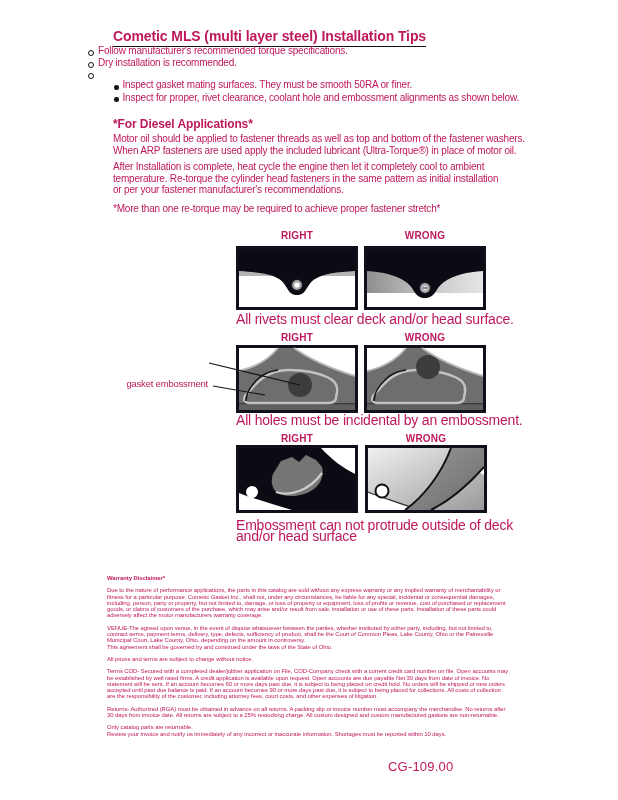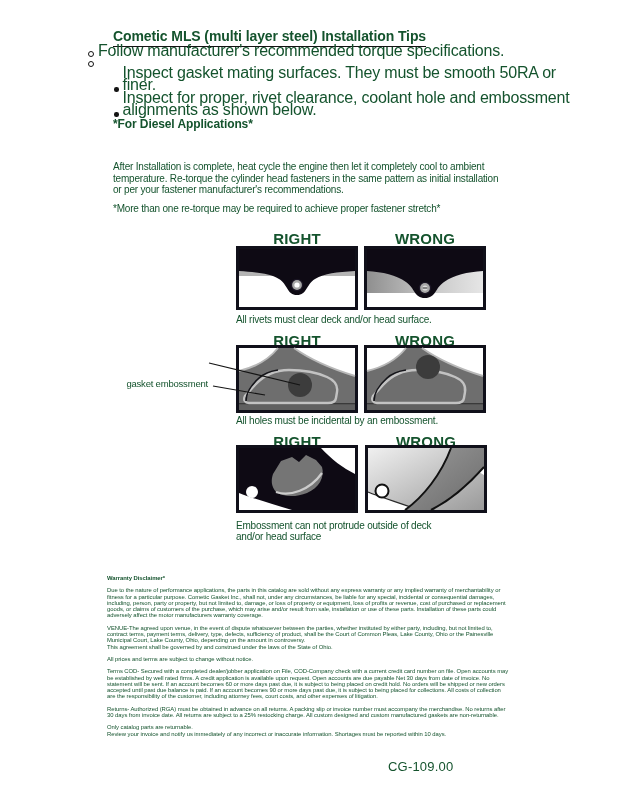--- a/index.html
+++ b/index.html
@@ -1,39 +1,39 @@
 <!DOCTYPE html>
 <html><head>
 <meta charset="utf-8">
 <style>
   html,body{margin:0;padding:0;background:#ffffff;}
   .page{
     position:relative;width:618px;height:800px;background:#ffffff;
-    font-family:"Liberation Sans", sans-serif;color:#14532d;overflow:hidden;
+    font-family:"Liberation Sans", sans-serif;color:#be185d;overflow:hidden;
   }
   .abs{position:absolute;}
   .pre{white-space:pre-line;}
   .title{
     font-size:14px;font-weight:bold;border-bottom:1.6px solid #141414;
     padding-bottom:2px;letter-spacing:-0.1px;
   }
   .body-txt{font-size:10px;line-height:11.6px;letter-spacing:-0.2px;}
-  .bullet-row{display:flex;align-items:flex-end;line-height:12.4px;font-size:16px;letter-spacing:-0.2px;}
+  .bullet-row{display:flex;align-items:center;line-height:12.4px;font-size:10px;letter-spacing:-0.2px;}
   .marker-open{
     flex:0 0 auto;width:4px;height:4px;border:1px solid #141414;border-radius:50%;
     margin:3.5px 4px 0 0;
   }
   .sub-row{margin-left:26px;}
   .marker-fill{
     flex:0 0 auto;width:4.5px;height:4.5px;background:#141414;border-radius:50%;
     margin:3.5px 4px 0 0;
   }
   .diesel-h{font-size:12px;font-weight:bold;letter-spacing:-0.1px;}
-  .rw-label{font-size:15px;font-weight:bold;text-align:center;width:122px;letter-spacing:0.2px;}
-  .caption{font-size:10px;line-height:11px;letter-spacing:-0.2px;}
+  .rw-label{font-size:10px;font-weight:bold;text-align:center;width:122px;letter-spacing:0.2px;}
+  .caption{font-size:14px;line-height:11px;letter-spacing:-0.2px;}
   .pointer-label{font-size:9.5px;line-height:10.5px;text-align:right;letter-spacing:-0.2px;}
   .warranty{font-size:5.9px;line-height:6.3px;letter-spacing:-0.05px;width:440px;}
   .warranty .w-head{font-weight:bold;margin-bottom:6px;}
   .warranty .w-para{margin-bottom:6px;}
   .footer-code{font-size:13px;letter-spacing:0.2px;}
   svg{display:block;}
 </style>
 </head>
 <body>
 
@@ -43,32 +43,38 @@
     <span class="title">Cometic MLS (multi layer steel) Installation Tips</span>
   </div>
 
   <div class="abs" style="left:88px;top:45px;width:500px;">
     <div class="bullet-row">
       <span class="marker-open"></span>
       <span>Follow manufacturer's recommended torque specifications.</span>
     </div>
     <div class="bullet-row">
       <span class="marker-open"></span>
+      <span>Dry installation is recommended.</span>
+    </div>
+    <div class="bullet-row">
+      <span class="marker-open"></span>
     </div>
     <div class="bullet-row sub-row">
       <span class="marker-fill"></span>
       <span>Inspect gasket mating surfaces.  They must be smooth 50RA or finer.</span>
     </div>
     <div class="bullet-row sub-row">
       <span class="marker-fill"></span>
       <span>Inspect for proper, rivet clearance, coolant hole and embossment alignments as shown below.</span>
     </div>
   </div>
 
   <div class="abs diesel-h" style="left:113px;top:117px;">*For Diesel Applications*</div>
+  <div class="abs body-txt pre" style="left:113px;top:133px;width:500px;">Motor oil should be applied to fastener threads as well as top and bottom of the fastener washers.
+When ARP fasteners are used apply the included lubricant (Ultra-Torque®) in place of motor oil.</div>
   <div class="abs body-txt pre" style="left:113px;top:161px;width:500px;">After Installation is complete, heat cycle the engine then let it completely cool to ambient
 temperature. Re-torque the cylinder head fasteners in the same pattern as initial installation
 or per your fastener manufacturer's recommendations.</div>
   <div class="abs body-txt" style="left:113px;top:203px;width:500px;">*More than one re-torque may be required to achieve proper fastener stretch*</div>
 
   <div class="abs" style="left:0;top:228px;width:618px;height:320px;">
 
     <div class="abs rw-label" style="left:236px;top:2px;">RIGHT</div>
     <div class="abs rw-label" style="left:364px;top:2px;">WRONG</div>
 

